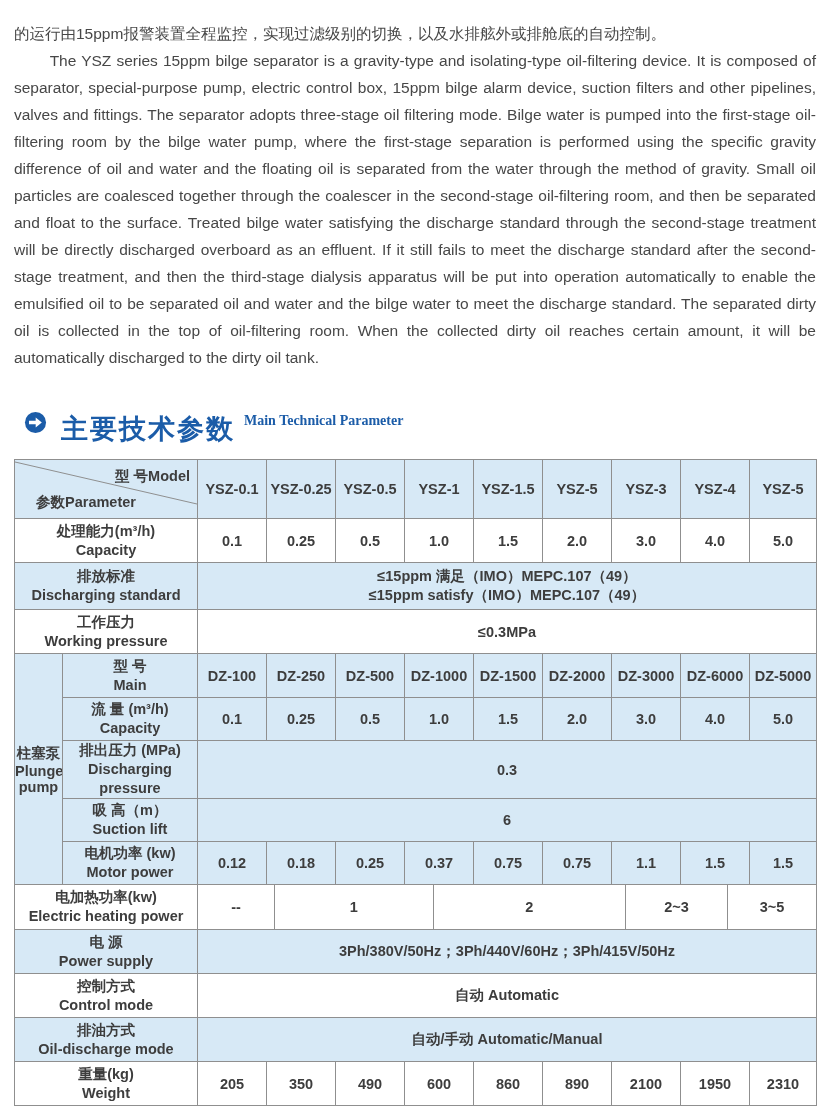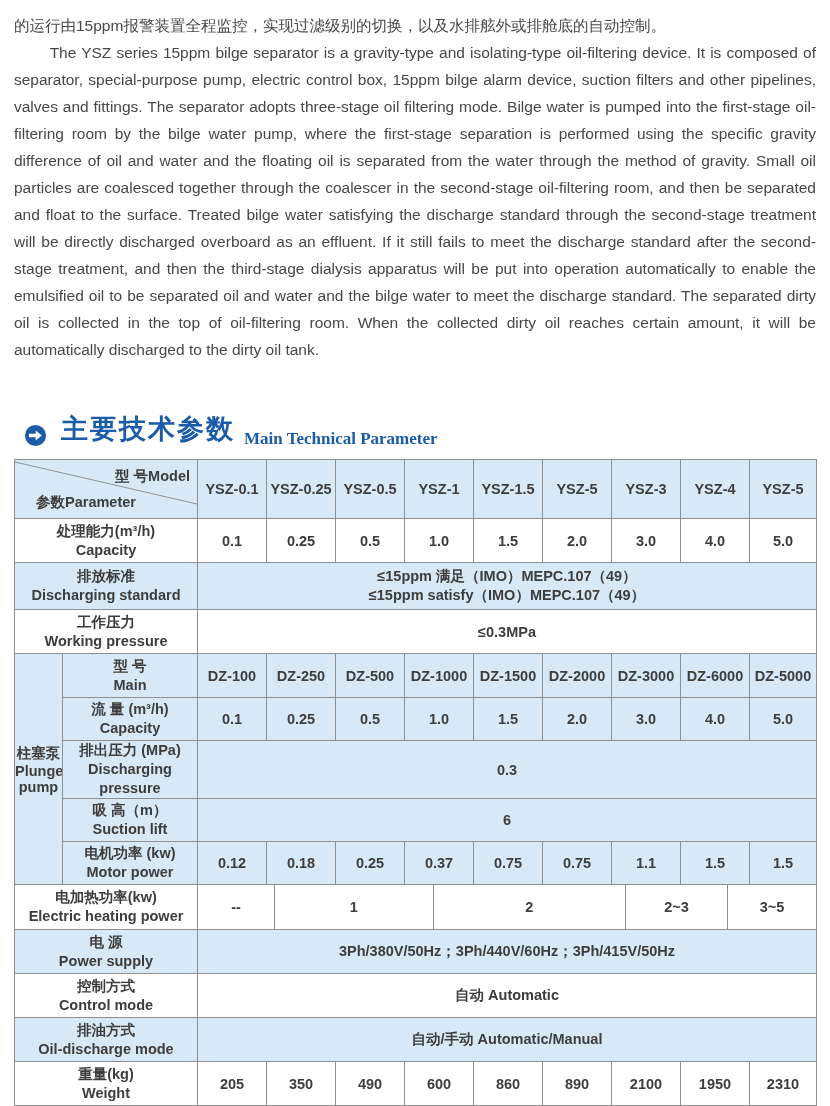--- a/index.html
+++ b/index.html
@@ -1,38 +1,38 @@
 <!DOCTYPE html>
 <html><head>
 <meta charset="utf-8">
 <style>
   html,body{margin:0;padding:0;}
   body{
     width:830px;height:1106px;background:#ffffff;overflow:hidden;
     font-family:"Liberation Sans","DejaVu Sans",sans-serif;
     -webkit-font-smoothing:antialiased;
   }
-  .doc{padding:12px 14px 0 14px;}
+  .doc{padding:20px 14px 0 14px;}
 
   
   .intro{color:#474747;font-size:15.5px;line-height:27px;text-align:justify;width:802px;}
   .zh-line{margin:0;}
   .para{margin:0;text-indent:2.3em;}
 
   
-  .section-header{display:flex;align-items:flex-end;margin:40px 0 12px 10px;}
+  .section-header{display:flex;align-items:flex-start;margin:40px 0 12px 10px;}
   .arrow-icon{width:23px;height:23px;display:inline-block;flex:0 0 auto;}
   .title-zh{
     color:#1b5ca8;font-size:27px;font-weight:bold;margin-left:14px;
     letter-spacing:2px;white-space:nowrap;
   }
   .title-en{
-    color:#1b5ca8;font-size:17px;font-weight:bold;margin-left:9px;
+    color:#1b5ca8;font-size:14px;font-weight:bold;margin-left:9px;
     font-family:"Liberation Serif","DejaVu Serif",serif;white-space:nowrap;
-    position:relative;top:2px;margin-top:24px;
+    position:relative;top:2px;
   }
 
   
   table.tech{border-collapse:collapse;table-layout:fixed;width:802px;font-weight:bold;}
   table.tech td{
     border:1px solid #8f8f8f;text-align:center;vertical-align:middle;
     color:#3d3d3d;font-size:14.5px;padding:0;overflow:hidden;
   }
   tr.blue td{background:#d7e9f6;}
   tr.white td{background:#ffffff;}

